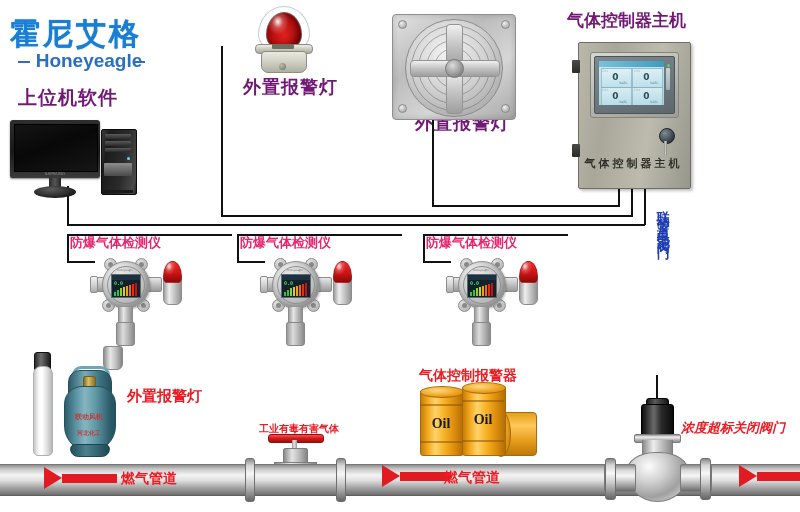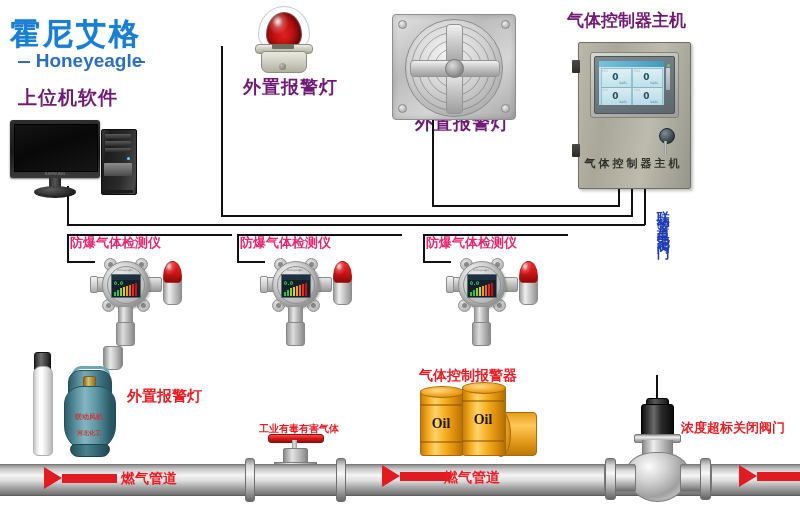--- a/index.html
+++ b/index.html
@@ -377,21 +377,21 @@
   <div class="lbl lbl-blue" style="left:567px;top:12px;font-size:17px;letter-spacing:0px;">气体控制器主机</div>
 
   <div class="lbl-vert" style="left:656px;top:200px;font-size:13px;">联动管道电池阀门</div>
 
   <div class="lbl lbl-red" style="left:127px;top:389px;font-size:15px;">外置报警灯</div>
 
   <div class="lbl lbl-red" style="left:419px;top:368px;font-size:14px;">气体控制报警器</div>
 
   <div class="lbl lbl-red" style="left:259px;top:424px;font-size:10px;">工业有毒有害气体</div>
 
-  <div class="lbl lbl-red" style="left:681px;top:421px;font-size:13px;">浓度超标关闭阀门</div>
+  <div class="lbl lbl-red" style="left:681px;top:421px;font-size:13px;font-style:italic;">浓度超标关闭阀门</div>
 
   <div class="wire wire-v" style="left:221px;top:46px;height:170px;"></div>
 
   <div class="wire wire-v" style="left:432px;top:62px;height:144px;"></div>
 
   <div class="wire wire-h" style="left:432px;top:205px;width:188px;"></div>
   <div class="wire wire-v" style="left:618px;top:186px;height:20px;"></div>
 
   <div class="wire wire-h" style="left:221px;top:215px;width:412px;"></div>
   <div class="wire wire-v" style="left:631px;top:186px;height:30px;"></div>

